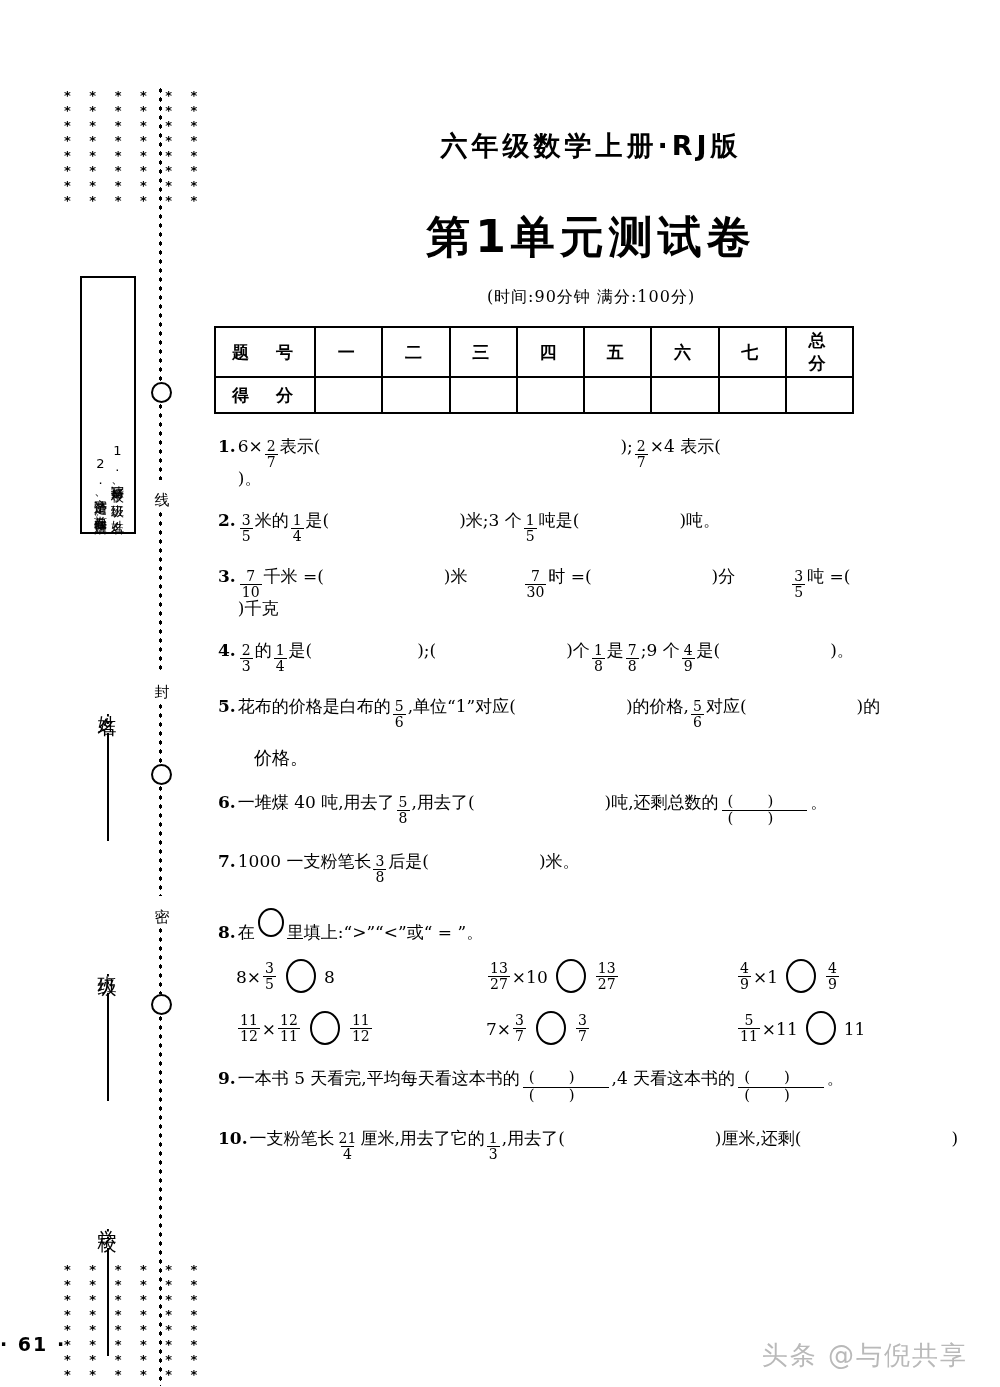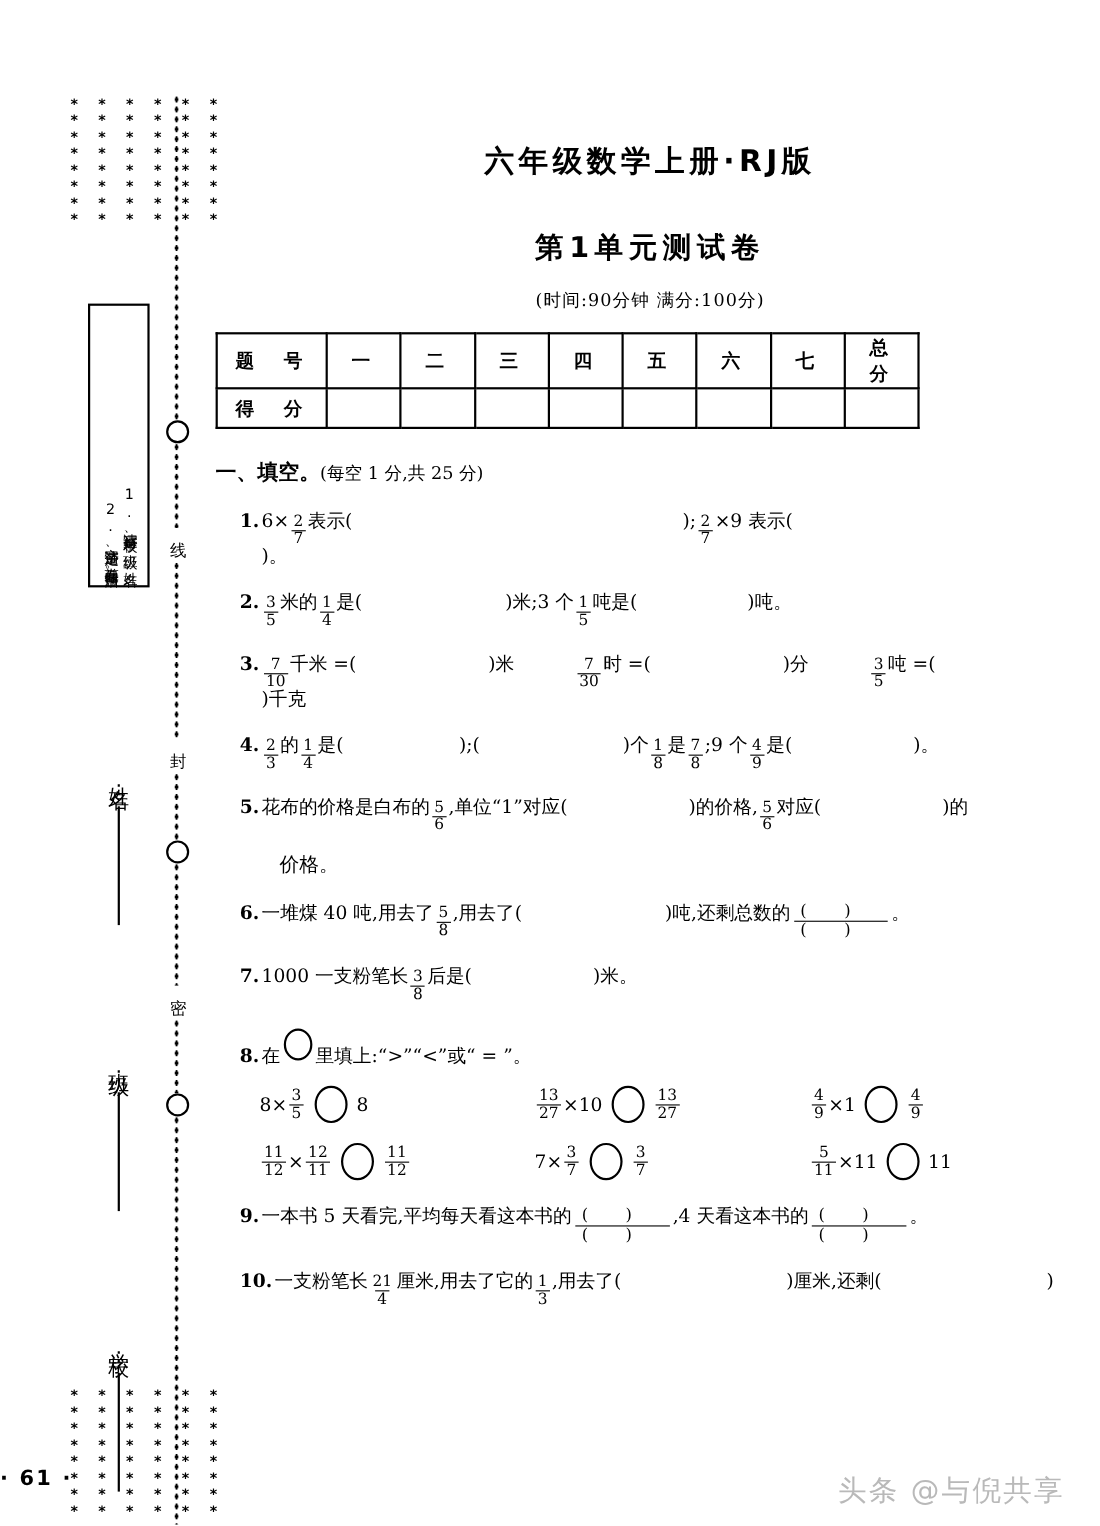--- a/index.html
+++ b/index.html
@@ -47,29 +47,29 @@
   #fld-name{top:700px;}   #fld-name .rule{height:108px;}
   #fld-class{top:960px;}  #fld-class .rule{height:108px;}
   #fld-school{top:1215px;}#fld-school .rule{height:108px;}
 
   
   #sheet{position:absolute;left:196px;top:72px;width:790px;}
 
   #bookline{text-align:center;font-size:27px;font-weight:bold;
     letter-spacing:4px;margin-top:56px;
     font-family:"DejaVu Sans","Liberation Sans",sans-serif;}
-  #papertitle{text-align:center;font-size:26px;font-weight:bold;
+  #papertitle{text-align:center;font-size:44px;font-weight:bold;
     letter-spacing:5px;margin-top:44px;
     font-family:"DejaVu Sans","Liberation Sans",sans-serif;}
   #paperinfo{text-align:center;font-size:16px;margin-top:20px;
     letter-spacing:1px;}
 
   
   #scoretable{margin-top:18px;border-collapse:collapse;width:640px;
-    table-layout:fixed;}
+    table-layout:fixed;margin-left:18px;}
   #scoretable td{border:2px solid #000;height:32px;text-align:center;
     font-size:17px;font-weight:bold;letter-spacing:5px;
     font-family:"DejaVu Sans","Liberation Sans",sans-serif;}
   #scoretable td.hcell{width:96px;}
 
   
   .sechead{margin-top:26px;font-size:19px;font-weight:bold;
     font-family:"DejaVu Sans","Liberation Sans",sans-serif;}
   .sechead .pts{font-size:16px;font-weight:normal;
     font-family:"DejaVu Serif","Liberation Serif",serif;}
@@ -198,41 +198,38 @@
           <td></td>
           <td></td>
           <td></td>
           <td></td>
           <td></td>
           <td></td>
         </tr>
     </tbody>
   </table>
 
-  <div class="sechead">
-    <span>一、填空。</span><span class="pts">(每空 1 分,共 25 分)</span>
-  </div>
 
   <div id="questions">
       <div class="q">
         <span class="num">1.</span>
         <span class="qbody">
           <span class="t">6×</span>
           <span class="fr">
             <span class="nu">2</span>
             <span class="de">7</span>
           </span>
           <span class="t">表示(</span>
           <span class="gap" style="width: 300px;"></span>
           <span class="t">);</span>
           <span class="fr">
             <span class="nu">2</span>
             <span class="de">7</span>
           </span>
-          <span class="t">×9 表示(</span>
+          <span class="t">×4 表示(</span>
           <span class="gap" style="width: 250px;"></span>
           <span class="t">)。</span>
         </span>
       </div>
       <div class="q">
         <span class="num">2.</span>
         <span class="qbody">
           <span class="fr">
             <span class="nu">3</span>
             <span class="de">5</span>

